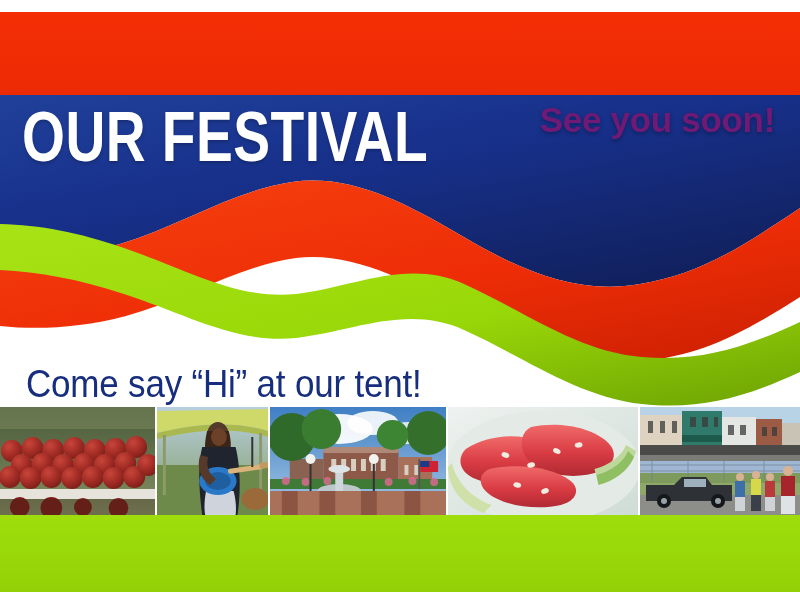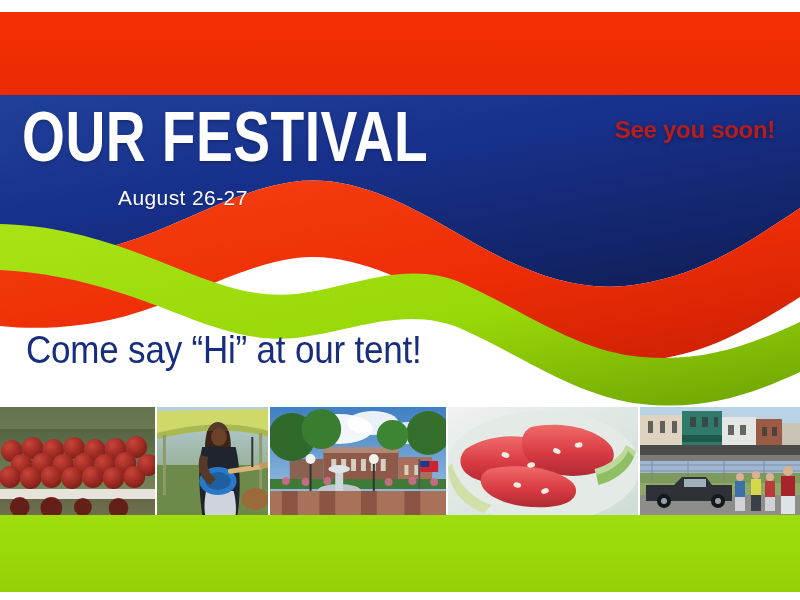--- a/index.html
+++ b/index.html
@@ -57,40 +57,40 @@
     line-height: 1.22;
     font-weight: 500;
     letter-spacing: 0.4px;
     text-shadow: 0 1px 2px rgba(0,0,0,0.2);
   }
 
   
   #see-you-soon {
     position: absolute;
     right: 25px;
-    top: 104px;
+    top: 88px;
     z-index: 5;
-    color: #b91c1c;
-    font-size: 24px;
+    color: #701a75;
+    font-size: 35px;
     font-weight: bold;
     letter-spacing: -0.3px;
     text-shadow: 0 2px 4px rgba(0,0,0,0.3);
     white-space: nowrap;
   }
 
   
   #tagline-row {
     position: absolute;
     left: 0;
     top: 318px;
     width: 800px;
     height: 74px;
     z-index: 6;
     display: flex;
-    align-items: flex-start;
+    align-items: flex-end;
   }
   #tagline {
     margin-left: 26px;
     color: #172D7E;
     font-size: 35px;
     font-weight: 400;
     letter-spacing: -0.2px;
     white-space: nowrap;
     transform: scaleY(1.12);
   }
@@ -223,21 +223,20 @@
          C 744,386 700,398 642,392
          C 578,385 524,345 464,318
          C 406,292 352,320 296,326
          C 236,332 186,302 124,282
          C 78,267 40,260 0,258 Z"></path>
   </svg>
 
   <div id="headline-block">
     <div id="festival-title">OUR FESTIVAL</div>
     <div id="subtitle-lines">
-      <div>August 26-27</div>
     </div>
   </div>
 
   <div id="see-you-soon">See you soon!</div>
 
   <div id="tagline-row">
     <div id="tagline">Come say “Hi” at our tent!</div>
 
   </div>
 

